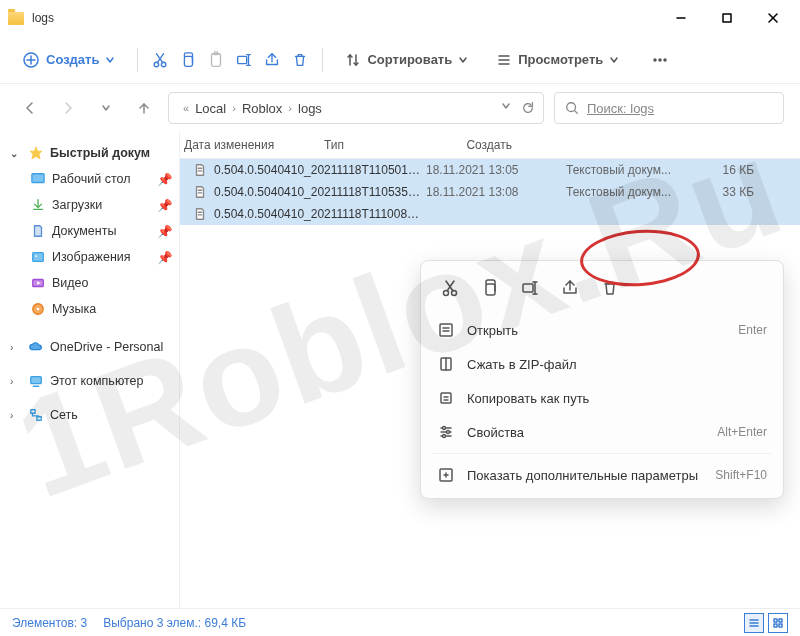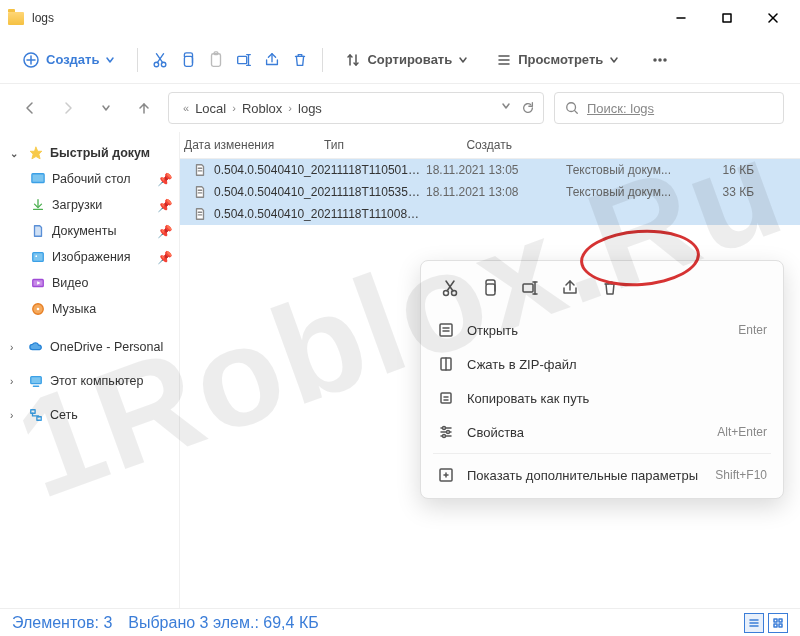--- a/index.html
+++ b/index.html
@@ -47,21 +47,21 @@
 .frow .ftype { width: 130px; color:#666; overflow:hidden; text-overflow:ellipsis; white-space:nowrap;}
 .frow .fsize { width: 70px; text-align:right; color:#666; padding-right:12px;}
 .ctxmenu { position: absolute; left: 420px; top: 260px; width: 364px; background: #fdfdfd; border: 1px solid #e0e0e0; border-radius: 8px; box-shadow: 0 8px 24px rgba(0,0,0,0.15); padding: 6px; z-index: 50; }
 .ctxicons { display: flex; gap: 6px; padding: 4px 6px 8px; }
 .ctxicons .cicon { width: 34px; height: 34px; display:flex;align-items:center;justify-content:center; border-radius:4px; color:#555;}
 .ctxicons .cicon svg { width: 20px; height: 20px; }
 .citem { display: flex; align-items: center; gap: 12px; padding: 8px 10px; font-size: 13px; color: #333; border-radius: 4px;}
 .citem .cico { width: 18px; height: 18px; display:flex;align-items:center;justify-content:center; color:#555;}
 .citem .cshort { margin-left: auto; color: #888; font-size: 12px;}
 .redcircle { position: absolute; left: 580px; top: 230px; width: 120px; height: 56px; border: 3px solid #d63333; border-radius: 50%; z-index: 60; pointer-events:none; transform: rotate(-4deg);}
-.statusbar { position:absolute; bottom:0; left:0; right:0; height: 28px; border-top:1px solid #eee; display:flex; align-items:center; padding: 0 12px; font-size:16px; color:#3b7dd8; gap: 16px;}
+.statusbar { position:absolute; bottom:0; left:0; right:0; height: 28px; border-top:1px solid #eee; display:flex; align-items:center; padding: 0 12px; font-size:12px; color:#3b7dd8; gap: 16px;}
 .statusbar .viewbtns { margin-left:auto; display:flex; gap:4px;}
 .statusbar .vbtn { width:20px; height:20px; border:1px solid #3b7dd8; display:flex;align-items:center;justify-content:center;}
 .statusbar .vbtn.active { background:#e8f0fb;}
 svg { stroke: currentColor; fill: none; stroke-width: 1.5; stroke-linecap: round; stroke-linejoin: round; }
 .star { fill:#f7c948; stroke:#f7c948;}
 </style>
 </head>
 <body>
 
 <div class="watermark">1Roblox.Ru</div>

